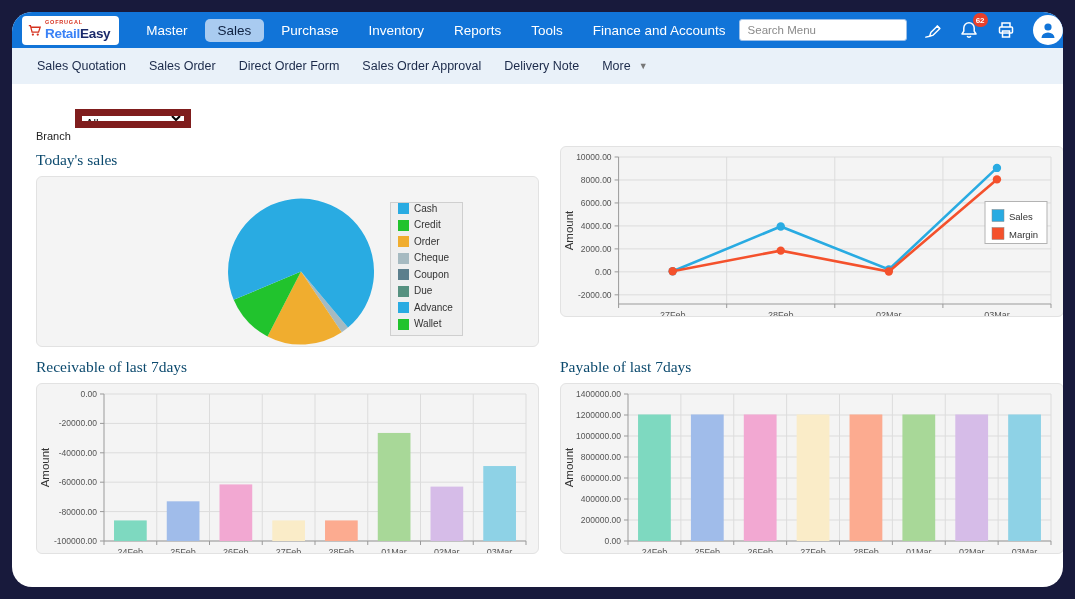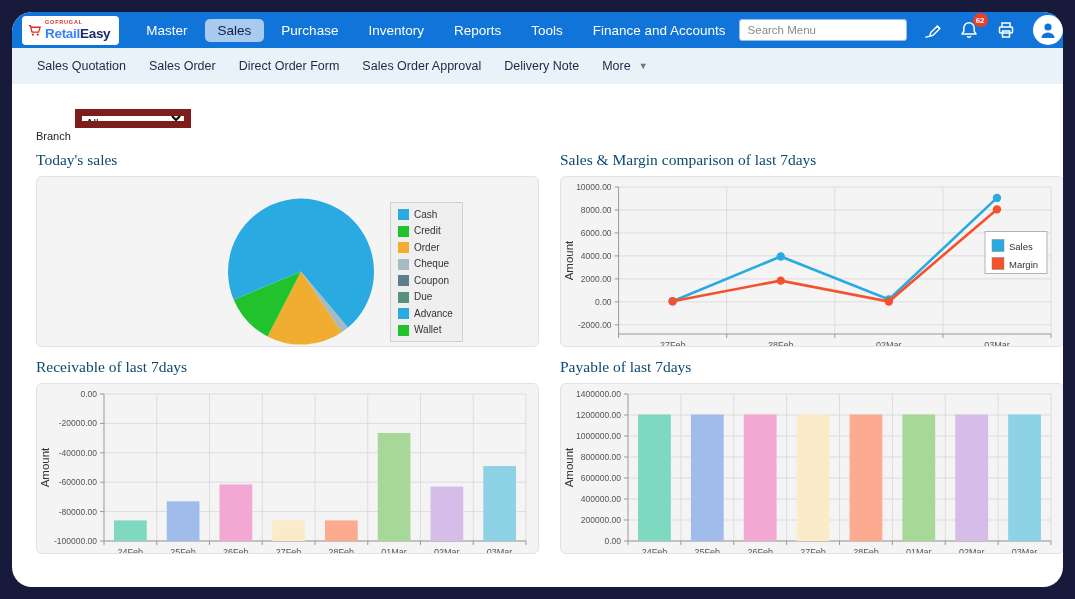--- a/index.html
+++ b/index.html
@@ -37,21 +37,21 @@
   .branch-row { display:flex; align-items:center; gap:4px; padding-left:12px; margin:2px 0 4px; }
   .branch-label { font-size:11px; color:#222;margin-top:36px; }
   .branch-select { width:116px; height:19px; font-size:11.5px; font-family:"Liberation Sans",sans-serif; border:7px solid #7f1d1d; background:#fff; }
   .grid { display:grid; grid-template-columns:503px 504px; column-gap:21px; padding-left:12px; }
   .card h2 { font-family:"Liberation Serif",serif; font-weight:400; font-size:15.5px; color:#0c4a6e; margin:11px 0 7px 0; }
   .row1 h2 { margin-top:5px; }
   .panel { height:171px; background:#f4f4f4; border:1px solid #e2e2e2; border-radius:6px; position:relative; overflow:hidden; }
   .panel svg { display:block; }
 
   
-  .pie-legend { position:absolute; left:353px; top:25px; background:#efefef; border:1px solid #cfcfcf; padding:6px 9px 5px 7px; display:flex; flex-direction:column; gap:5.5px; }
+  .pie-legend { position:absolute; left:353px; top:25px; background:#efefef; border:1px solid #cfcfcf; padding:0 9px 5px 7px; display:flex; flex-direction:column; gap:5.5px; }
   .pl-row { display:flex; align-items:center; gap:5px; cursor:pointer; }
   .pl-sw { width:11px; height:11px; flex:0 0 11px; }
   .pl-label { font-size:10px; color:#333; line-height:1; }
 </style>
 </head>
 <body>
 
 <div class="page">
 
   <header class="navbar">
@@ -166,21 +166,20 @@
                 <span class="pl-label">Advance</span>
               </div>
               <div class="pl-row">
                 <span class="pl-sw" style="background: rgb(33, 195, 45);"></span>
                 <span class="pl-label">Wallet</span>
               </div>
             </div>
           </div>
       </section>
       <section class="card row1">
-        <h2>Sales &amp; Margin comparison of last 7days</h2>
         <div class="panel">
             <svg width="502" height="193">
               <line x1="57.6" x2="490" y1="10" y2="10" stroke="#dcdcdc"></line>
               <line x1="53.6" x2="57.6" y1="10" y2="10" stroke="#999"></line>
               <text x="50.6" y="13" font-size="8.5" fill="#555" text-anchor="end" font-family="&quot;Liberation Sans&quot;,sans-serif">10000.00</text>
               <line x1="57.6" x2="490" y1="32.96875" y2="32.96875" stroke="#dcdcdc"></line>
               <line x1="53.6" x2="57.6" y1="32.96875" y2="32.96875" stroke="#999"></line>
               <text x="50.6" y="35.96875" font-size="8.5" fill="#555" text-anchor="end" font-family="&quot;Liberation Sans&quot;,sans-serif">8000.00</text>
               <line x1="57.6" x2="490" y1="55.9375" y2="55.9375" stroke="#dcdcdc"></line>
               <line x1="53.6" x2="57.6" y1="55.9375" y2="55.9375" stroke="#999"></line>

